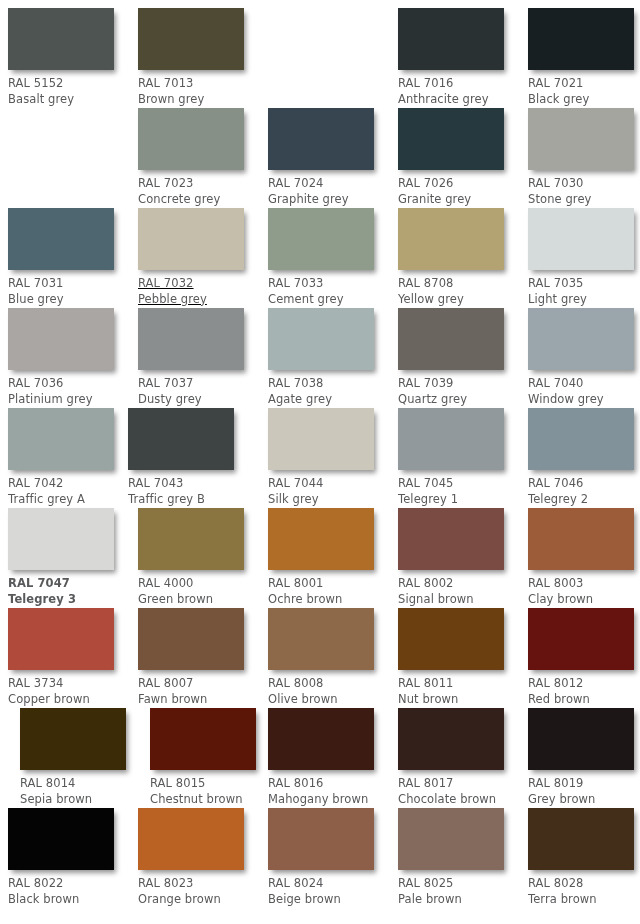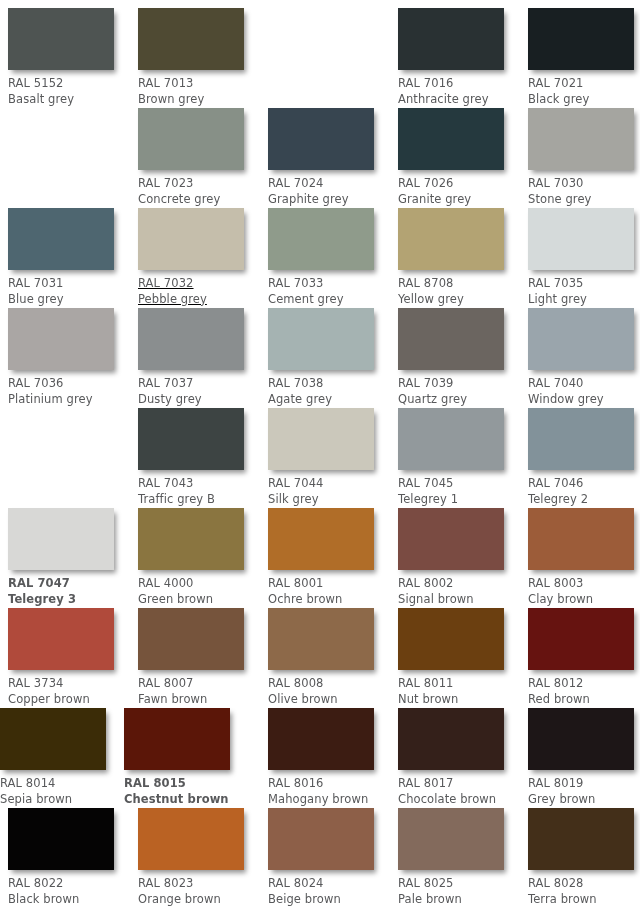--- a/index.html
+++ b/index.html
@@ -133,21 +133,26 @@
     <div class="swatch-cell" style="left: 398px; top: 308px;">
       <div class="swatch-chip" style="width: 106px; height: 62px; background-color: rgb(107, 101, 96);"></div>
       <div class="swatch-code">RAL 7039</div>
       <div class="swatch-name">Quartz grey</div>
     </div>
     <div class="swatch-cell" style="left: 528px; top: 308px;">
       <div class="swatch-chip" style="width: 106px; height: 62px; background-color: rgb(154, 165, 172);"></div>
       <div class="swatch-code">RAL 7040</div>
       <div class="swatch-name">Window grey</div>
     </div>
-    <div class="swatch-cell" style="left: 138px; top: 408px;">
+    <div class="swatch-cell" style="left: 8px; top: 408px;">
+      <div class="swatch-chip" style="width: 106px; height: 62px; background-color: rgb(153, 165, 163);"></div>
+      <div class="swatch-code">RAL 7042</div>
+      <div class="swatch-name">Traffic grey A</div>
+    </div>
+    <div class="swatch-cell" style="left: 128px; top: 408px;">
       <div class="swatch-chip" style="width: 106px; height: 62px; background-color: rgb(61, 68, 67);"></div>
       <div class="swatch-code">RAL 7043</div>
       <div class="swatch-name">Traffic grey B</div>
     </div>
     <div class="swatch-cell" style="left: 268px; top: 408px;">
       <div class="swatch-chip" style="width: 106px; height: 62px; background-color: rgb(203, 200, 187);"></div>
       <div class="swatch-code">RAL 7044</div>
       <div class="swatch-name">Silk grey</div>
     </div>
     <div class="swatch-cell" style="left: 398px; top: 408px;">
@@ -203,26 +208,26 @@
     <div class="swatch-cell" style="left: 398px; top: 608px;">
       <div class="swatch-chip" style="width: 106px; height: 62px; background-color: rgb(107, 63, 16);"></div>
       <div class="swatch-code">RAL 8011</div>
       <div class="swatch-name">Nut brown</div>
     </div>
     <div class="swatch-cell" style="left: 528px; top: 608px;">
       <div class="swatch-chip" style="width: 106px; height: 62px; background-color: rgb(102, 19, 16);"></div>
       <div class="swatch-code">RAL 8012</div>
       <div class="swatch-name">Red brown</div>
     </div>
-    <div class="swatch-cell" style="left: 0; top: 708px;">
+    <div class="swatch-cell" style="left: 20px; top: 708px;">
       <div class="swatch-chip" style="width: 106px; height: 62px; background-color: rgb(59, 44, 7);"></div>
       <div class="swatch-code">RAL 8014</div>
       <div class="swatch-name">Sepia brown</div>
     </div>
-    <div class="swatch-cell" style="left: 124px; top: 708px; font-weight: bold;">
+    <div class="swatch-cell" style="left: 150px; top: 708px;">
       <div class="swatch-chip" style="width: 106px; height: 62px; background-color: rgb(91, 22, 8);"></div>
       <div class="swatch-code">RAL 8015</div>
       <div class="swatch-name">Chestnut brown</div>
     </div>
     <div class="swatch-cell" style="left: 268px; top: 708px;">
       <div class="swatch-chip" style="width: 106px; height: 62px; background-color: rgb(60, 28, 18);"></div>
       <div class="swatch-code">RAL 8016</div>
       <div class="swatch-name">Mahogany brown</div>
     </div>
     <div class="swatch-cell" style="left: 398px; top: 708px;">

